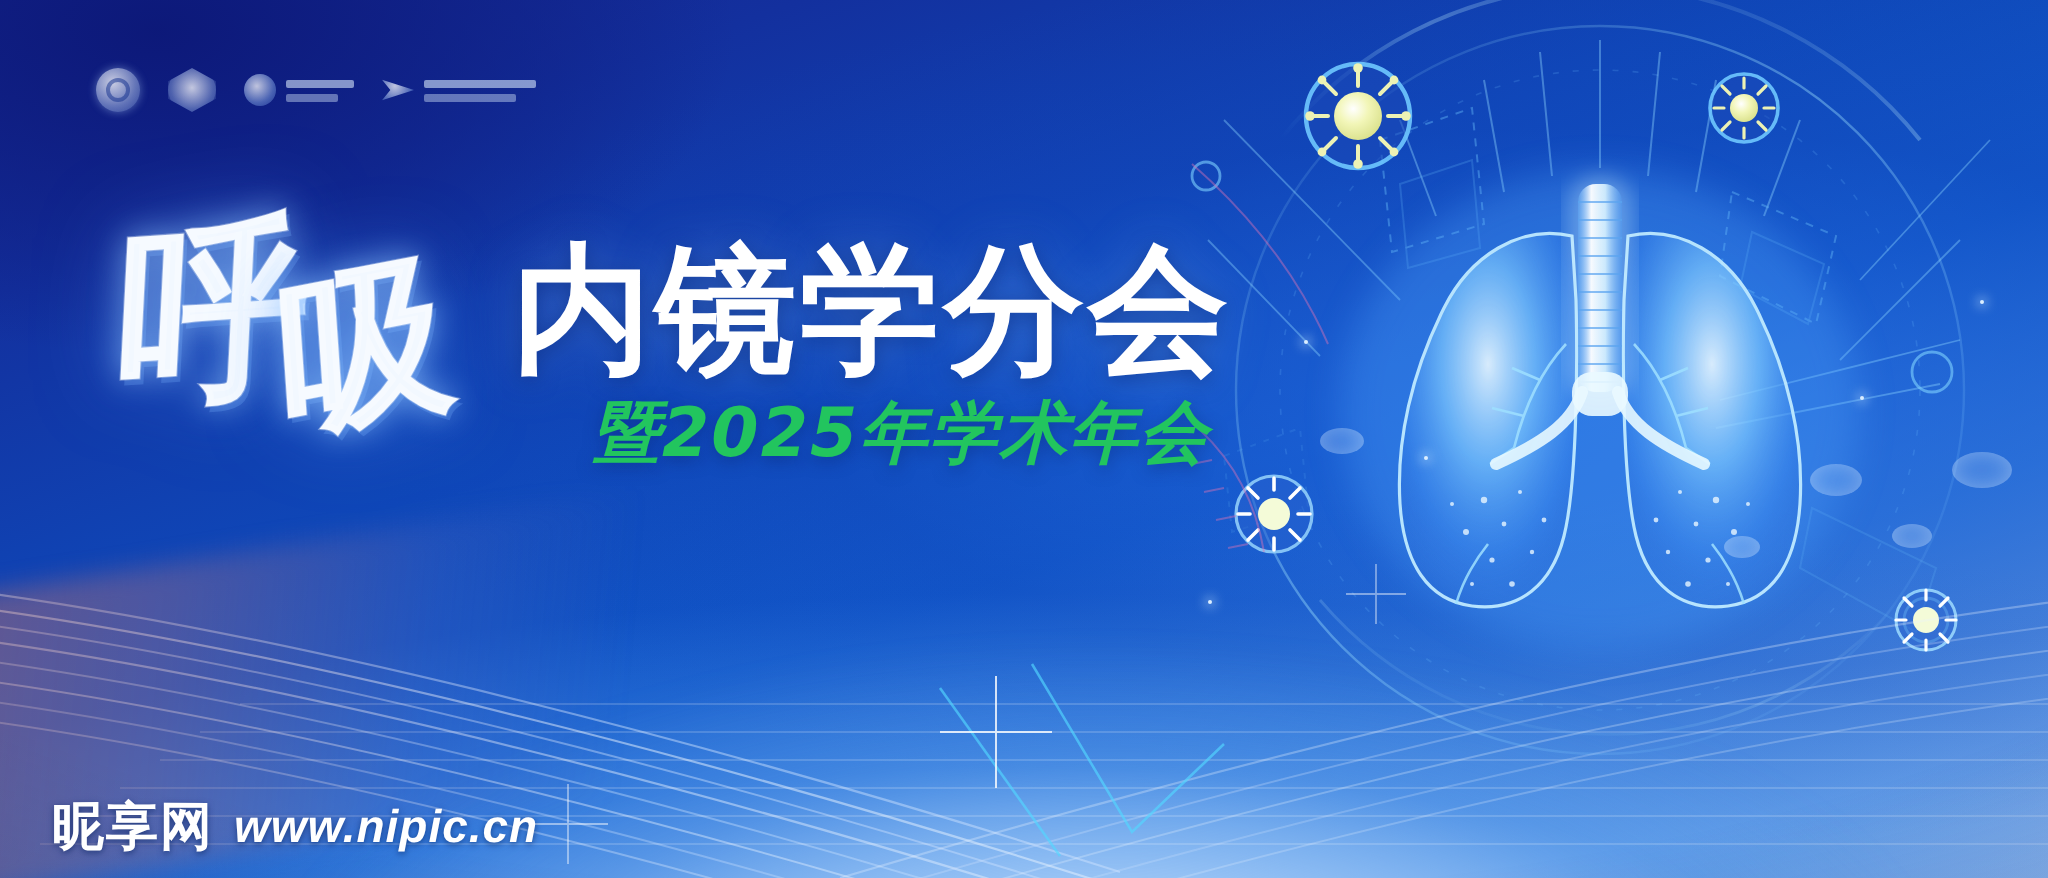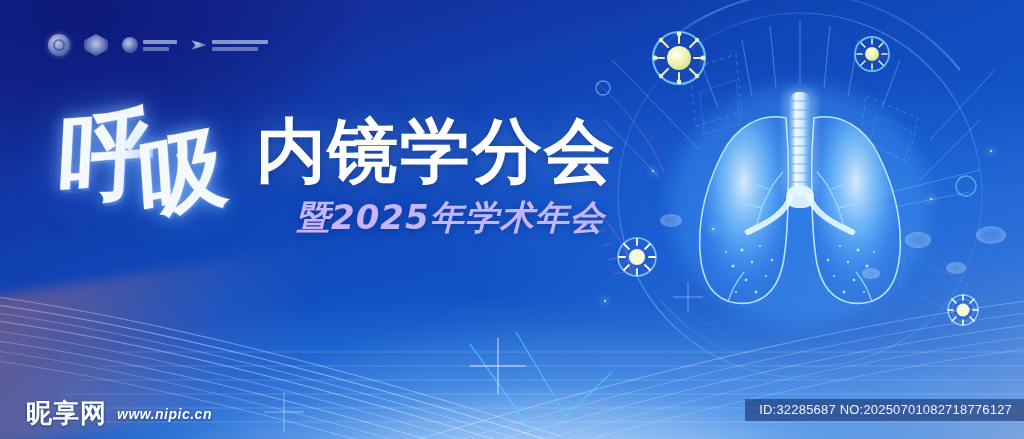--- a/index.html
+++ b/index.html
@@ -71,41 +71,41 @@
     text-shadow:0 0 16px rgba(150,200,255,.75),0 0 40px rgba(90,160,255,.55),2px 3px 0 rgba(120,175,255,.25);
     transform:rotate(-7deg) skewX(-7deg);
     -webkit-text-stroke:1px rgba(255,255,255,.35);
   }
   .brush span{display:inline-block;}
   .brush .c1{transform:rotate(3deg) translateY(-4px);}
   .brush .c2{transform:rotate(-4deg) translateY(22px) translateX(-14px) scale(.92);}
   .main-title{
     position:absolute;left:198px;top:18px;
     font-size:70px;line-height:1;font-weight:700;letter-spacing:2px;color:#ffffff;
-    font-family:Liberation Mono, monospace;
+    font-family:Liberation Serif, serif;
     text-shadow:0 2px 10px rgba(10,40,120,.55),0 0 26px rgba(150,200,255,.35);
   }
   .sub-title{
     position:absolute;left:238px;top:96px;
-    font-size:34px;line-height:1;font-weight:700;letter-spacing:1px;color:#c4b5fd;
+    font-size:34px;line-height:1;font-weight:700;letter-spacing:1px;color:#22c55e;
     font-style:italic;
     font-family:"DejaVu Sans","Liberation Sans",sans-serif;
     text-shadow:0 2px 8px rgba(10,40,120,.5);
   }
   
   .info{position:absolute;left:262px;top:284px;color:#ffffff;}
   .info .host{font-size:17px;font-weight:700;letter-spacing:1px;line-height:1.5;
     text-shadow:0 1px 6px rgba(10,40,120,.55);}
   .info .when{font-size:16px;font-weight:700;letter-spacing:1px;margin-top:9px;
     text-shadow:0 1px 6px rgba(10,40,120,.55);}
   
   .wm{position:absolute;left:26px;bottom:8px;display:flex;align-items:center;gap:10px;
       color:#fff;text-shadow:0 1px 3px rgba(0,30,90,.6);}
   .wm-cn{font-size:26px;font-weight:700;letter-spacing:1px;font-family:"DejaVu Sans","Liberation Sans",sans-serif;}
-  .wm-url{font-size:14px;font-style:italic;font-weight:700;letter-spacing:.5px;}
+  .wm-url{font-size:23px;font-style:italic;font-weight:700;letter-spacing:.5px;}
   .idbar{position:absolute;right:0;bottom:18px;padding:3px 12px 4px 14px;
     background:rgba(18,38,96,.55);color:#eef4ff;font-size:13px;letter-spacing:.2px;}
 </style>
 </head>
 <body>
 
 <div id="stage">
 
   <div class="bg-base"></div>
   <div class="bg-topleft-dark"></div>
@@ -440,15 +440,14 @@
     <div class="sub-title">暨2025年学术年会</div>
   </div>
 
   <div class="info">
   </div>
 
   <div class="wm">
     <span class="wm-cn">昵享网</span>
     <span class="wm-url">www.nipic.cn</span>
   </div>
-  <div class="idbar">ID:32285687 NO:20250701082718776127</div>
 
 </div>
 
 </body></html>

